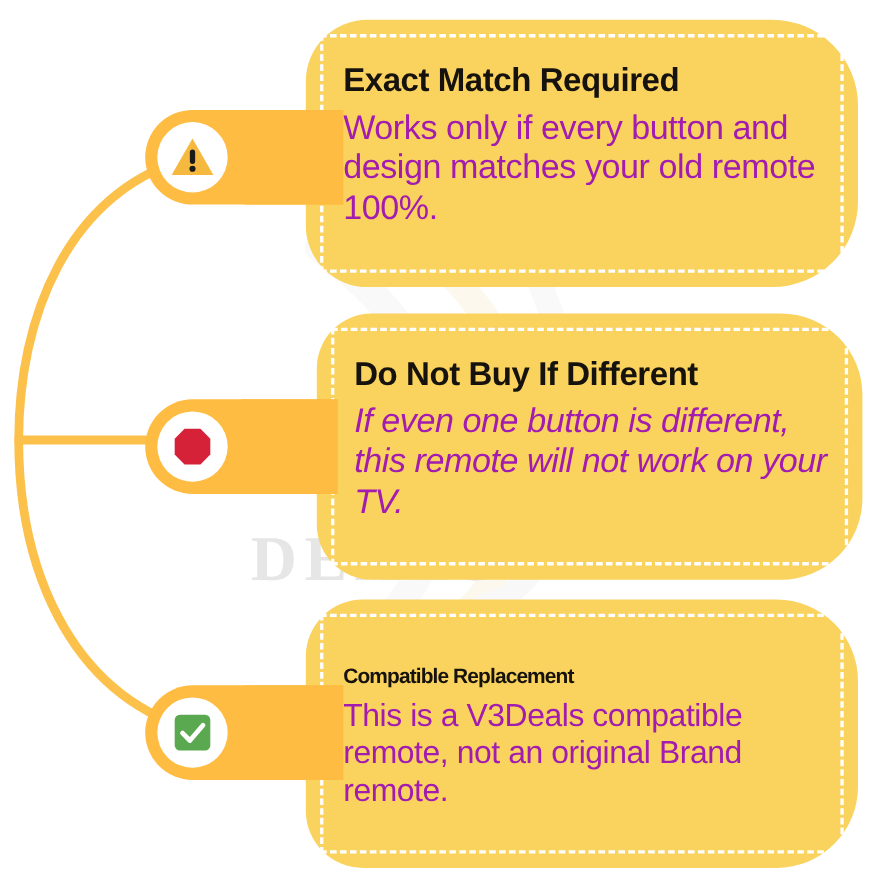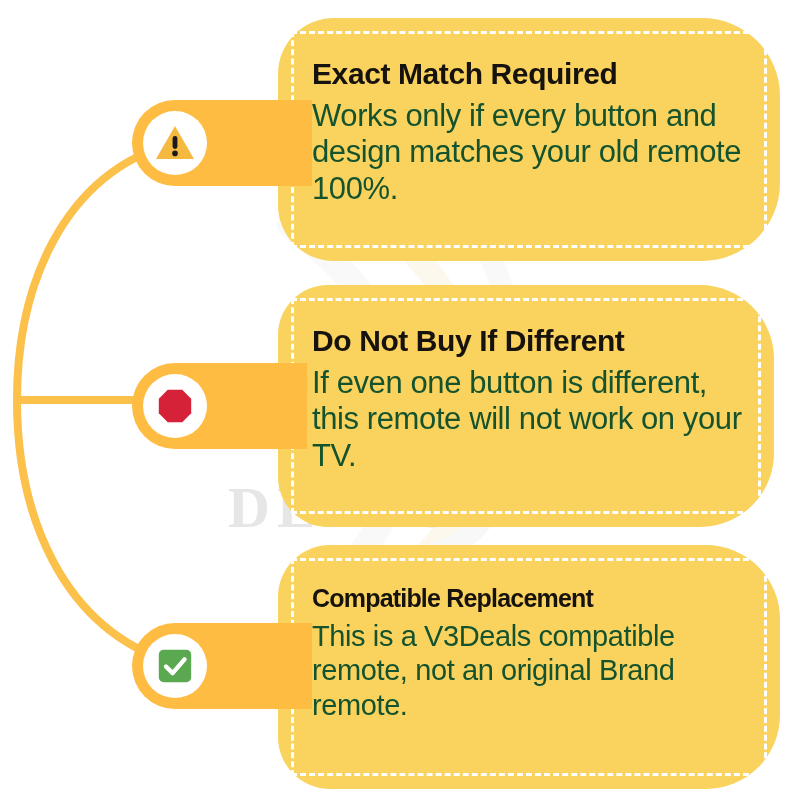--- a/index.html
+++ b/index.html
@@ -88,57 +88,57 @@
     font-weight: bold;
     color: #16120d;
     line-height: 1.05;
     letter-spacing: -0.4px;
     margin: 0 0 8px 0;
     white-space: nowrap;
   }
   .card-body {
     font-size: 30px;
     font-weight: 400;
-    color: #14532d;
+    color: #a21caf;
     line-height: 1.18;
     letter-spacing: -0.4px;
     margin: 0;
   }
 
   
   #card-1 {
     left: 278px;
     top: 18px;
     width: 502px;
     height: 243px;
     border-radius: 56px 78px 78px 56px;
   }
   #card-1 .card-title { font-size: 30px; }
   #card-1 .card-body  { font-size: 31px; }
 
   
   #card-2 {
-    left: 278px;
+    left: 288px;
     top: 285px;
     width: 496px;
     height: 242px;
     border-radius: 50px 74px 74px 50px;
   }
   #card-2 .card-title { font-size: 30px; }
-  #card-2 .card-body  { font-size: 31px; }
+  #card-2 .card-body  { font-size: 31px; font-style: italic; }
 
   
   #card-3 {
     left: 278px;
     top: 545px;
     width: 502px;
     height: 244px;
     border-radius: 52px 74px 74px 52px;
   }
-  #card-3 .card-title { font-size: 25px; letter-spacing: -0.8px; }
+  #card-3 .card-title { font-size: 19px; letter-spacing: -0.8px; margin-top: 21px; }
   #card-3 .card-body  { font-size: 29px; }
 
   
   .pill {
     position: absolute;
     z-index: 4;
     height: 86px;
     background: #ffbc42;
     border-radius: 43px 0 0 43px;
   }

